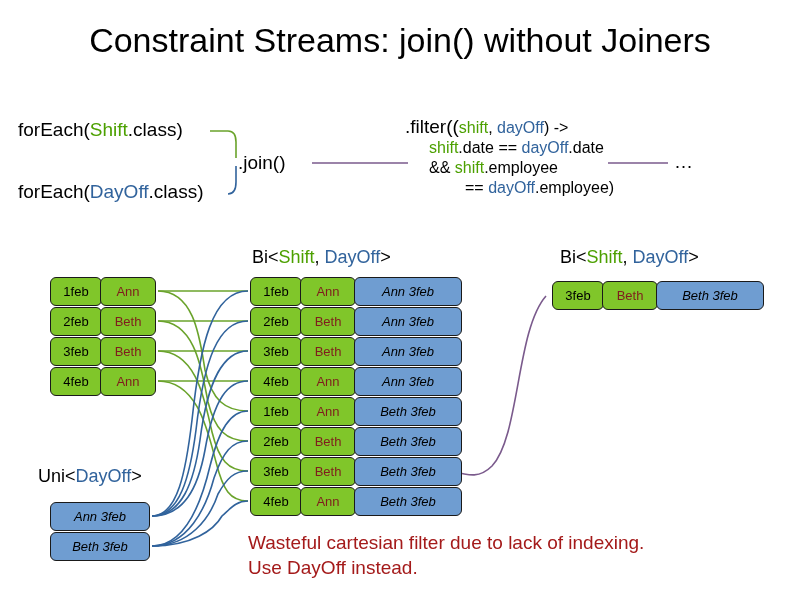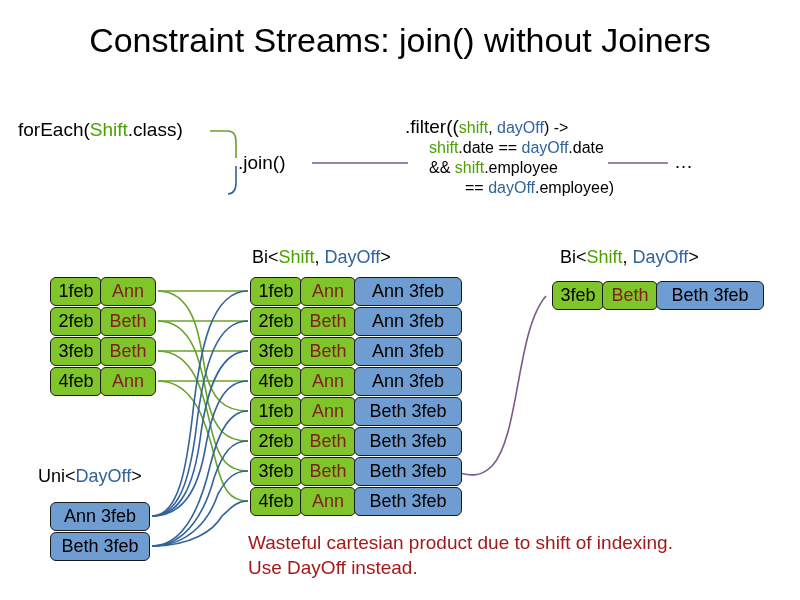--- a/index.html
+++ b/index.html
@@ -92,27 +92,27 @@
     align-items: stretch;
     height: 29px;
   }
   .chip {
     box-sizing: border-box;
     border: 1.6px solid #1a1a1a;
     border-radius: 6px;
     display: flex;
     align-items: center;
     justify-content: center;
-    font-size: 18px;
+    font-size: 13px;
     line-height: 19px;
     white-space: nowrap;
     height: 29px;
   }
   .chip.green { background: #80c62a; }
-  .chip.blue  { background: #6f9dd1; }
+  .chip.blue  { background: #6f9dd1; font-style: italic; }
   .chip.date  { color: #000000; }
   .chip.name  { color: #7f1d1d; }
   .chip.dayoff{ color: #000000; }
   .chip + .chip { margin-left: -2px; }
 
   .w-date   { width: 52px; }
   .w-name   { width: 56px; }
   .w-dayoff { width: 108px; }
   .w-dayoff-solo { width: 100px; }
 
@@ -177,20 +177,23 @@
   </svg>
 
   <div class="layer-text">
 
     <div class="title">Constraint Streams: join() without Joiners</div>
 
     <div class="code" id="forEachShift">
       <span class="plain">forEach(</span><span class="sh">Shift</span><span class="plain">.class)</span>
     </div>
 
+    <div class="code" id="forEachDayOff">
+      <span class="plain">forEach(</span><span class="dy">DayOff</span><span class="plain">.class)</span>
+    </div>
 
     <div class="code" id="joinLabel">.join()</div>
 
     <div class="code small" id="filterBlock">
       <div class="fl-1">
         <span style="font-size:19px" class="plain">.filter((</span><span class="sh">shift</span><span class="plain">, </span><span class="dy">dayOff</span><span class="plain">) -&gt;</span>
       </div>
       <div class="fl-2">
         <span class="sh">shift</span><span class="plain">.date == </span><span class="dy">dayOff</span><span class="plain">.date</span>
       </div>
@@ -285,18 +288,18 @@
       <div class="chip blue dayoff w-dayoff">Beth 3feb</div>
     </div>
 
     <div class="row col-biright" style="top:281px">
       <div class="chip green date w-date">3feb</div>
       <div class="chip green name w-name">Beth</div>
       <div class="chip blue dayoff w-dayoff">Beth 3feb</div>
     </div>
 
     <div class="warn">
-      <div>Wasteful cartesian product due to shift of indexing.</div>
+      <div>Wasteful cartesian filter due to lack of indexing.</div>
       <div>Use DayOff instead.</div>
     </div>
 
   </div>
 </div>
 
 </body></html>

